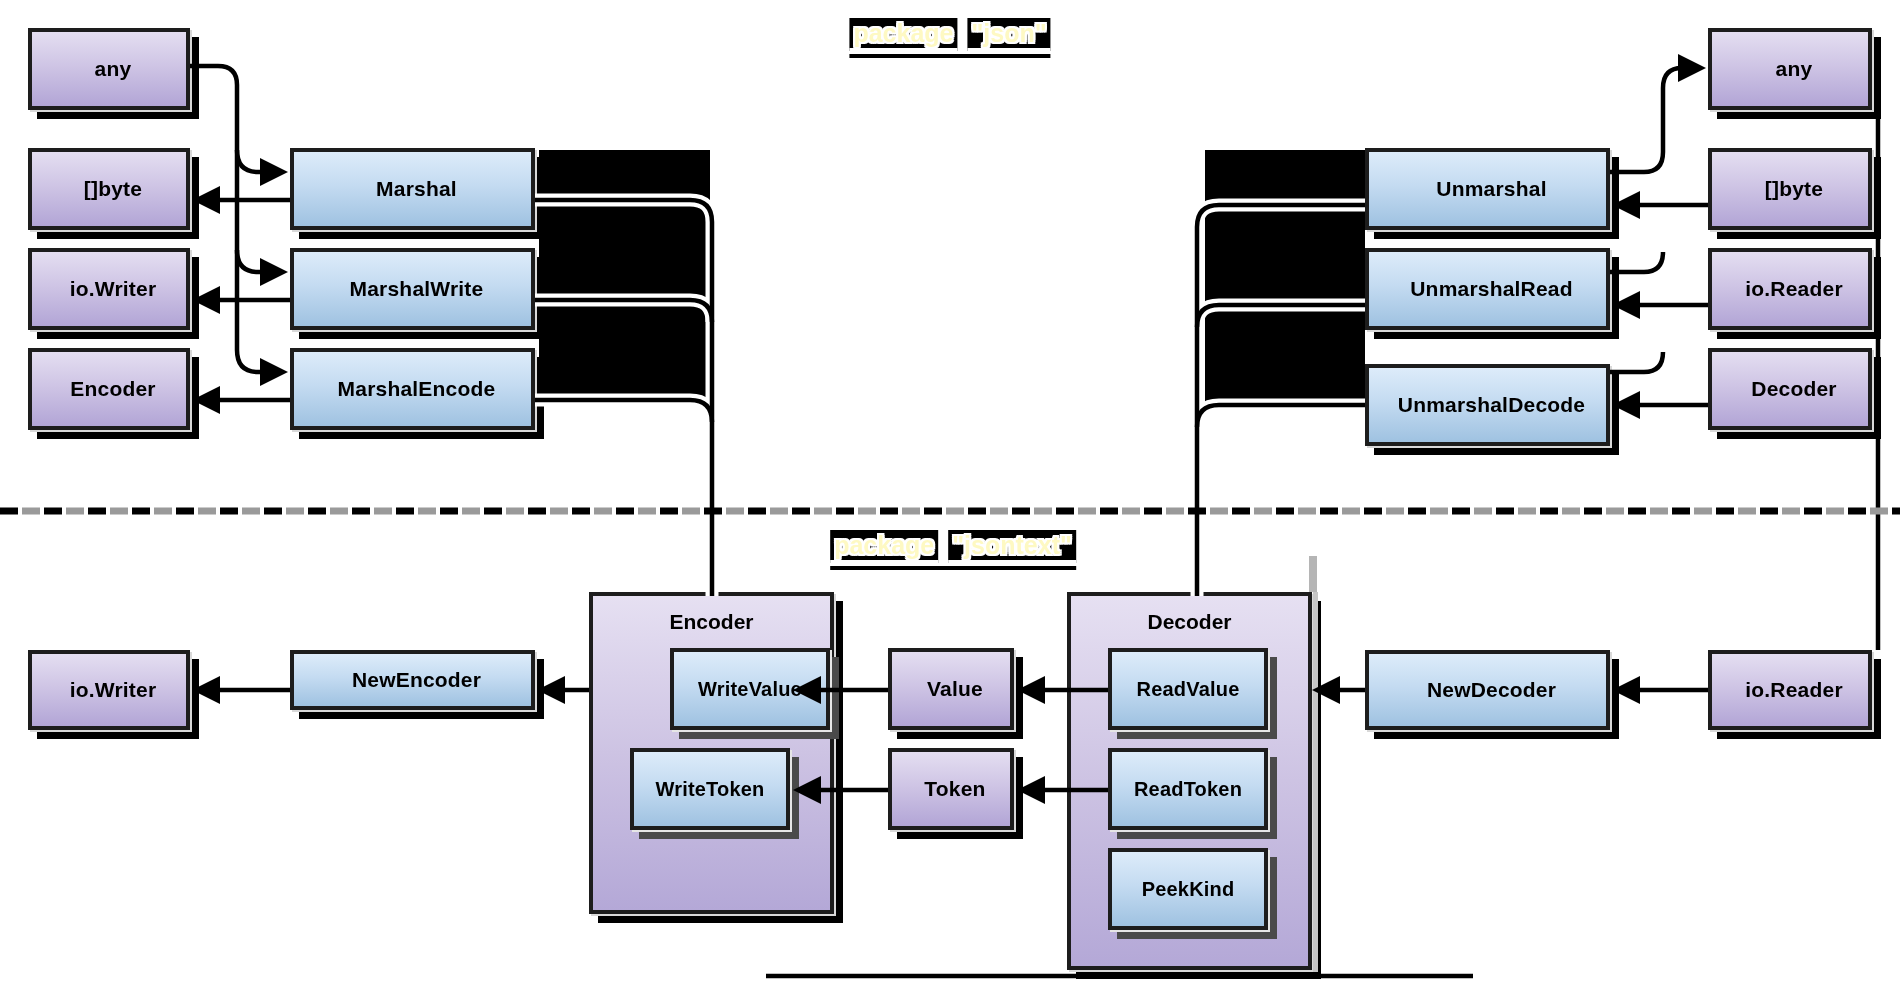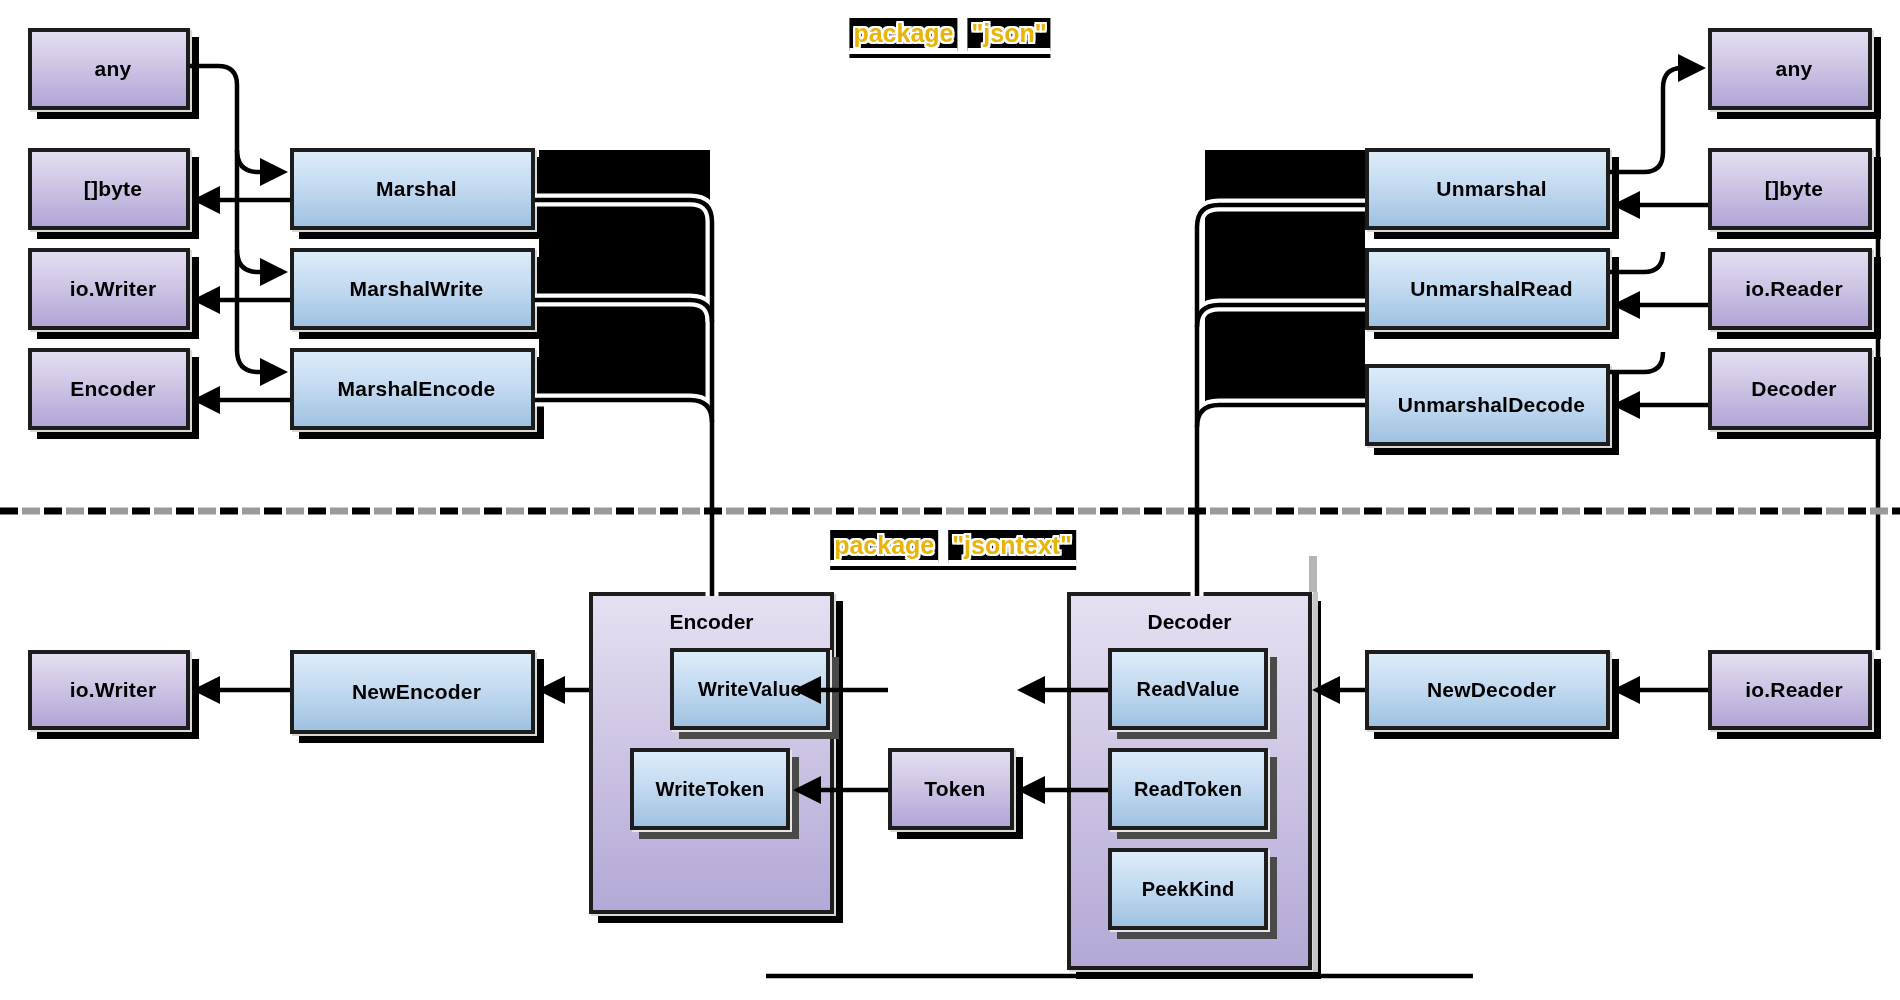--- a/index.html
+++ b/index.html
@@ -31,21 +31,21 @@
   }
   svg.wires { position:absolute; left:0; top:0; z-index:3; pointer-events:none; }
   .ttl {
     position:absolute; transform:translateX(-50%); z-index:4;
     display:inline-block; border-bottom:4px solid #000; padding-bottom:3px;
     white-space:nowrap; text-align:center;
   }
   .ttl .band { display:inline-block; background:#000; padding:1px 4px 0 4px; border-bottom:3px solid #fff; }
   .ttl .gap  { display:inline-block; width:10px; }
   .ttl .txt {
-    font-weight:bold; font-size:25px; color:#eab308;
+    font-weight:bold; font-size:25px; color:#fef9c3;
     text-shadow:
       -2px -2px 0 #fff, 2px -2px 0 #fff, -2px 2px 0 #fff, 2px 2px 0 #fff,
       -2px 0 0 #fff, 2px 0 0 #fff, 0 -2px 0 #fff, 0 2px 0 #fff;
   }
 </style>
 </head>
 <body>
 
 <div id="stage">
 
@@ -91,34 +91,37 @@
   <div class="box purple shadow-k" style="left:1708px; top:248px; width:164px; height:82px;">
       <span>io.Reader</span>
     </div>
   <div class="box purple shadow-k" style="left:1708px; top:348px; width:164px; height:82px;">
       <span>Decoder</span>
     </div>
 
   <div class="box purple shadow-k" style="left:28px;  top:650px; width:162px; height:80px;">
       <span>io.Writer</span>
     </div>
-  <div class="box blue shadow-k" style="left:290px; top:650px; width:245px; height:84px;">
+  <div class="box blue shadow-k" style="left:290px; top:650px; width:245px; height:60px;">
       <span>NewEncoder</span>
     </div>
 
   <div class="group" style="left:589px; top:592px; width:245px; height:322px;">
     <div class="group-title">Encoder</div>
   </div>
   <div class="box blue shadow-g" style="left:630px; top:648px; width:160px; height:82px; font-size:20px;margin-left:40px;">
       <span>WriteValue</span>
     </div>
   <div class="box blue shadow-g" style="left:630px; top:748px; width:160px; height:82px; font-size:20px;">
       <span>WriteToken</span>
     </div>
 
+  <div class="box purple shadow-k" style="left:888px; top:648px; width:126px; height:82px;">
+      <span>Value</span>
+    </div>
   <div class="box purple shadow-k" style="left:888px; top:748px; width:126px; height:82px;">
       <span>Token</span>
     </div>
 
   <div class="group" style="left:1067px; top:592px; width:245px; height:378px;">
     <div class="group-title">Decoder</div>
   </div>
   <div class="box blue shadow-g" style="left:1108px; top:648px; width:160px; height:82px; font-size:20px;">
       <span>ReadValue</span>
     </div>

